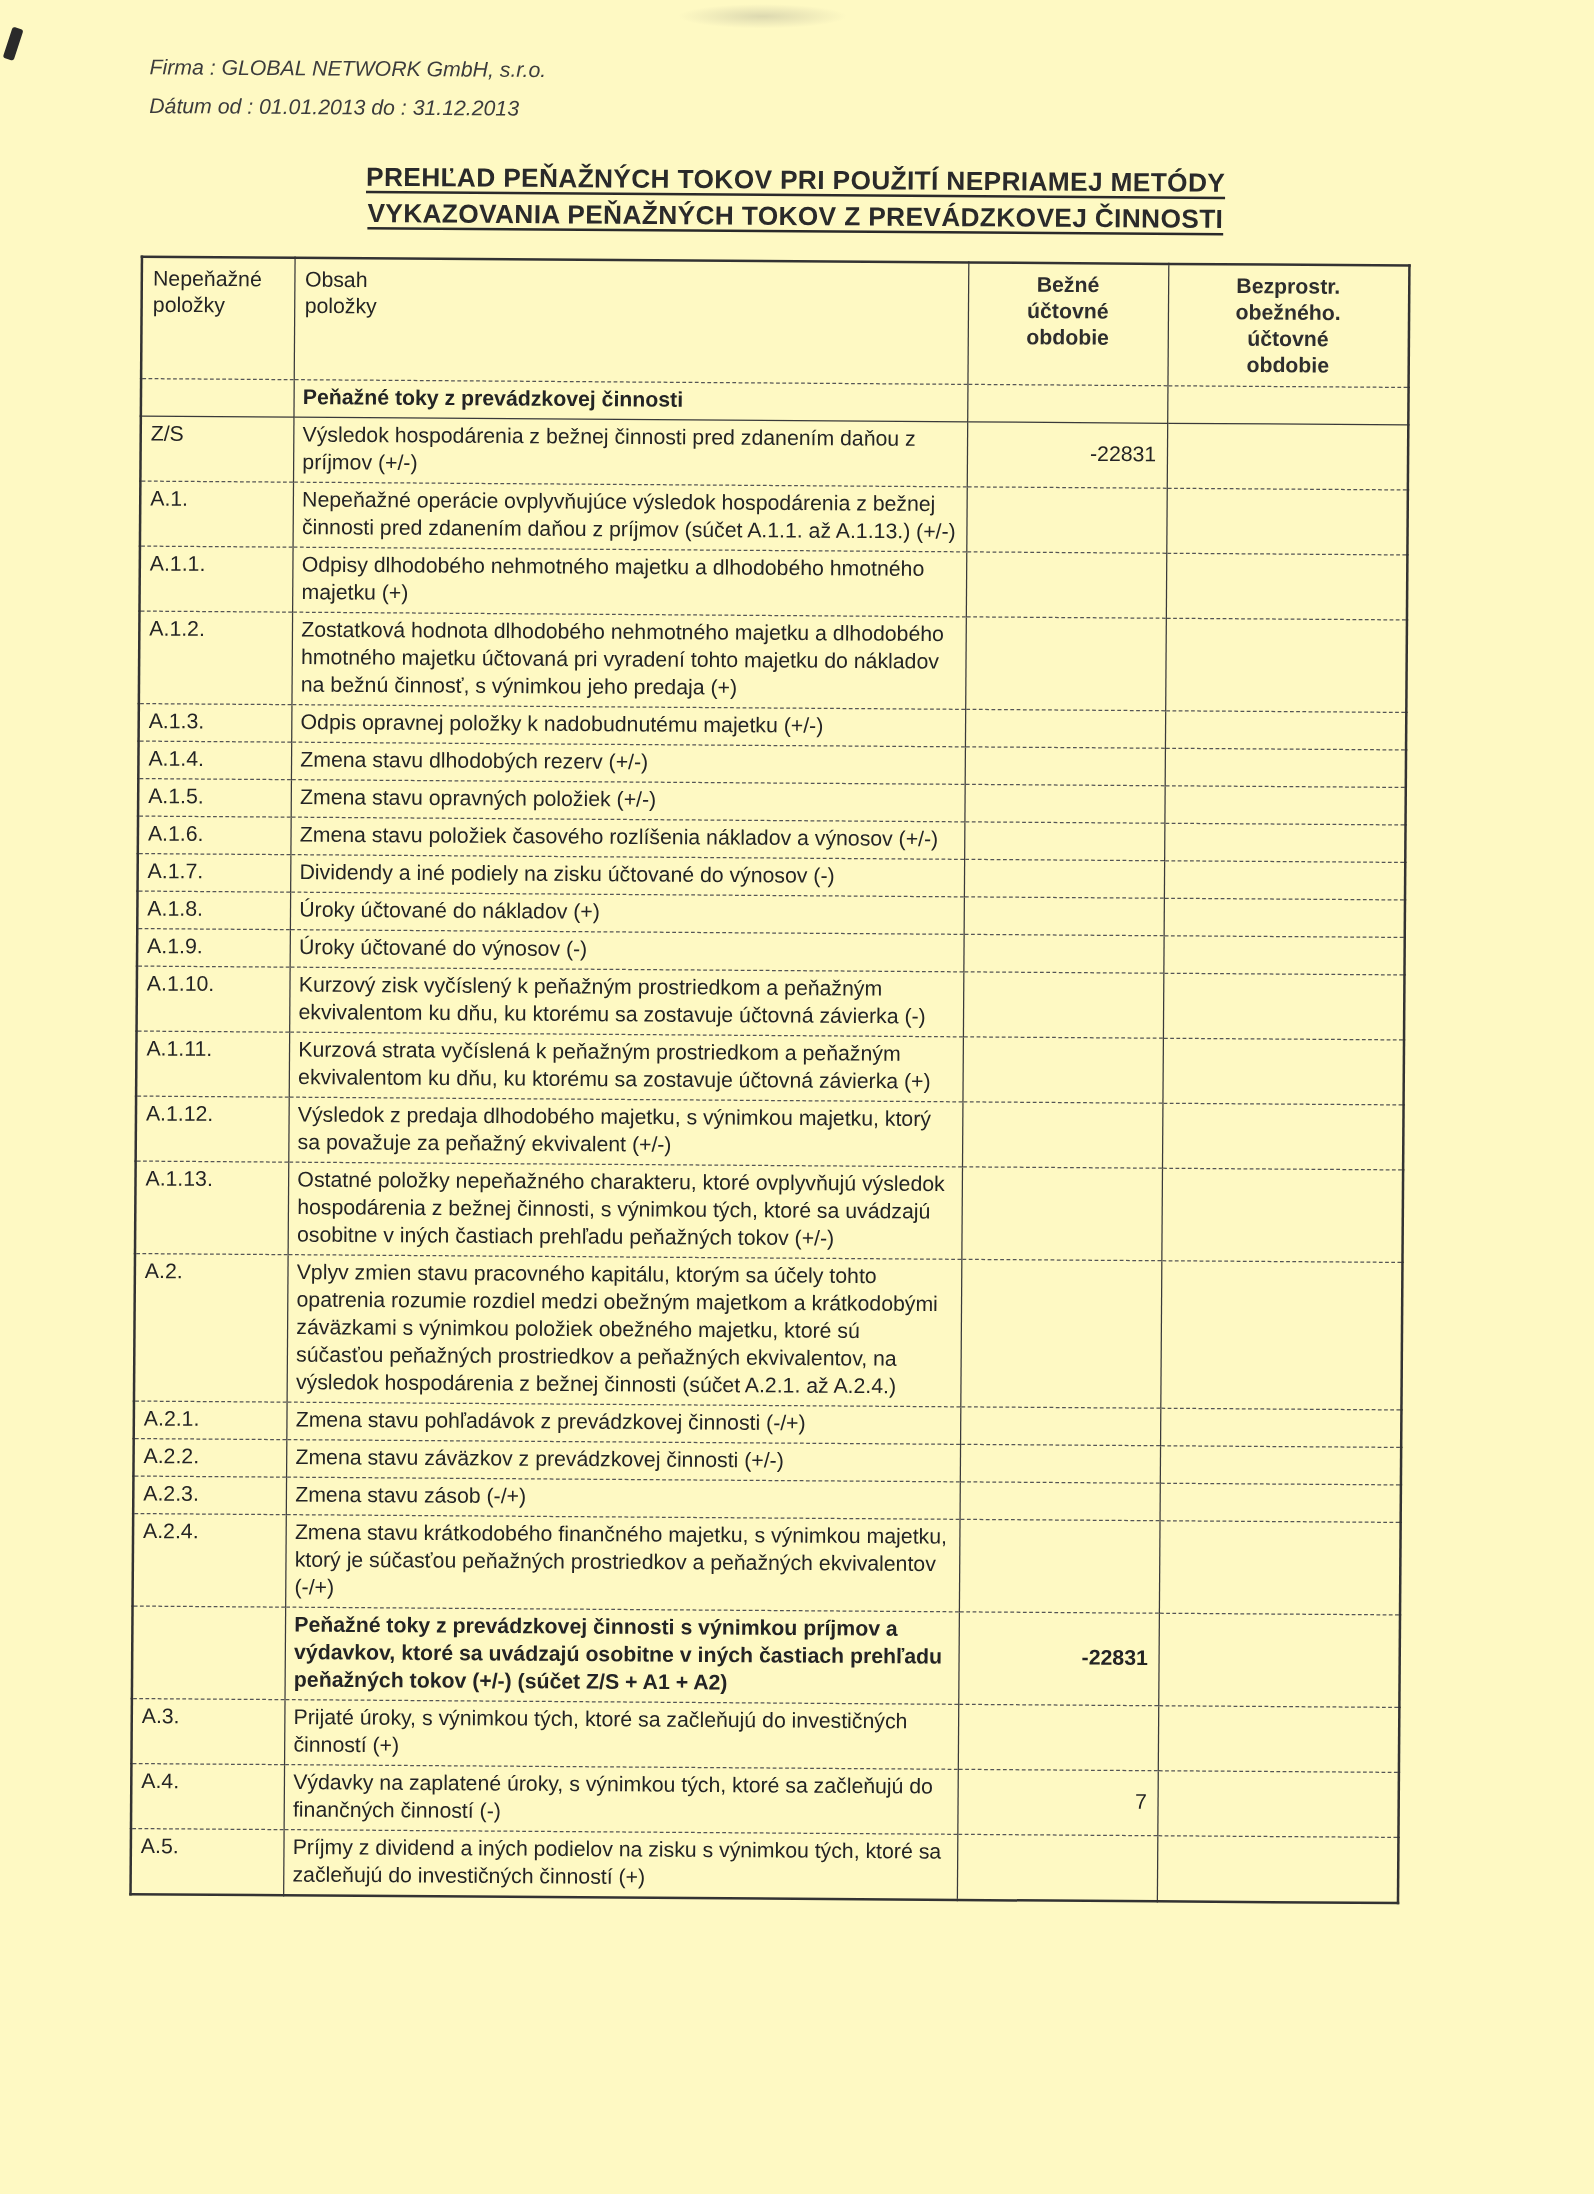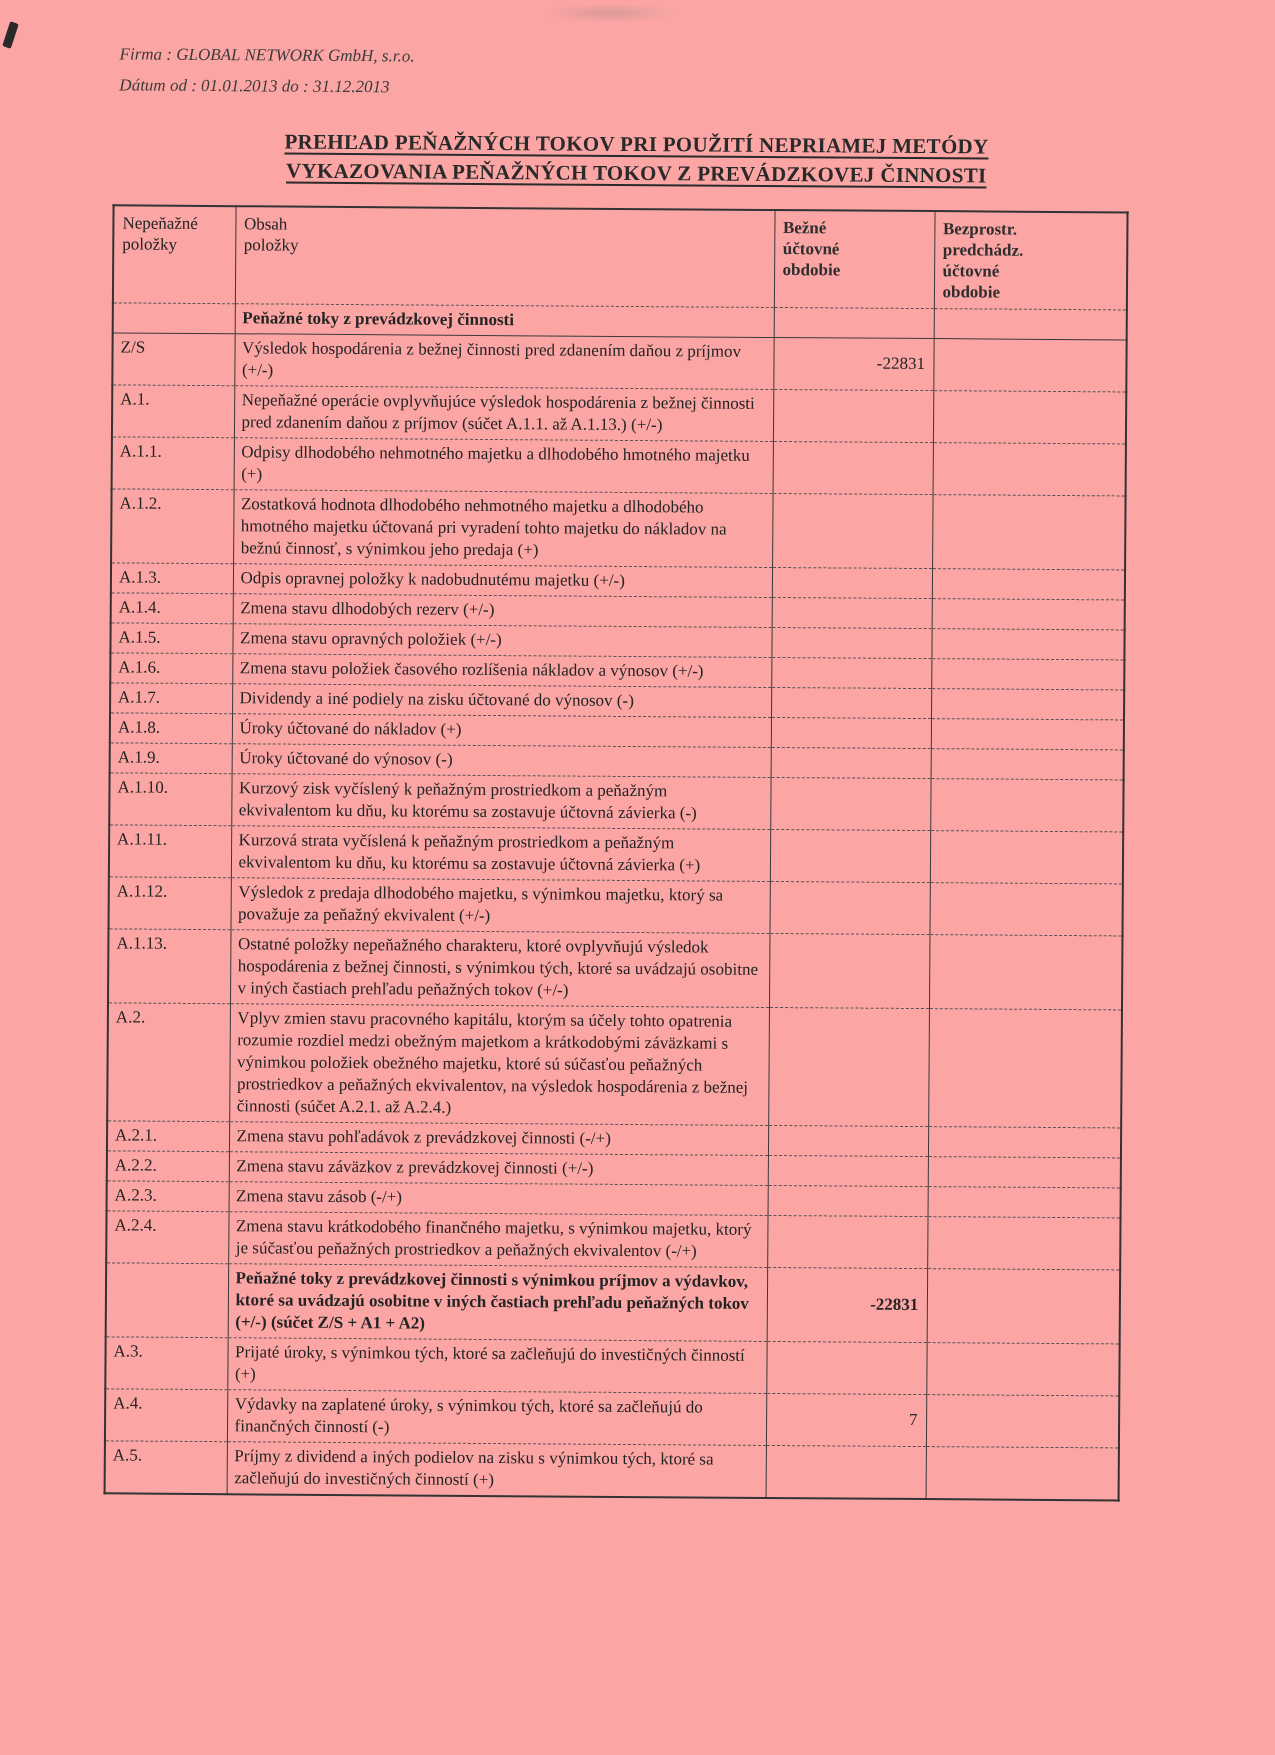--- a/index.html
+++ b/index.html
@@ -6,24 +6,23 @@
     margin: 0;
     padding: 0;
     background: #e9e9e7;
     font-family: "Liberation Sans", sans-serif;
   }
   .sheet {
     position: relative;
     width: 1275px;
     height: 1755px;
     margin: 0 auto;
-    background: #fca5a5;
+    background: #fef9c3;
     overflow: hidden;
     color: #1f1f1f;
-    font-family: Liberation Serif, serif;
   }
   .scan-rotate {
     transform: rotate(0.4deg);
     transform-origin: 60px 0;
   }
   .artifact-corner {
     position: absolute;
     left: 6px;
     top: 22px;
     width: 9px;
@@ -87,20 +86,21 @@
   .cf-table thead th {
     font-weight: normal;
     vertical-align: top;
     text-align: left;
     padding: 6px 8px;
     height: 76px;
     white-space: pre-line;
     line-height: 21px;
   }
   .cf-table thead th.num-head {
+    text-align: center;
     font-weight: bold;
     color: #2e2e2e;
   }
   .cf-table td {
     padding: 3px 7px 4px 7px;
     line-height: 22px;
     vertical-align: top;
   }
   .cf-table td.cell-code {
     vertical-align: top;
@@ -146,21 +146,21 @@
       <thead>
         <tr>
           <th>Nepeňažné
 položky</th>
           <th>Obsah
 položky</th>
           <th class="num-head">Bežné
 účtovné
 obdobie</th>
           <th class="num-head">Bezprostr.
-predchádz.
+obežného.
 účtovné
 obdobie</th>
         </tr>
       </thead>
       <tbody id="cf-body">
           <tr class="bold section-row">
             <td class="cell-code"></td>
             <td class="cell-text">Peňažné toky z prevádzkovej činnosti</td>
             <td class="cell-current"></td>
             <td class="cell-previous"></td>

